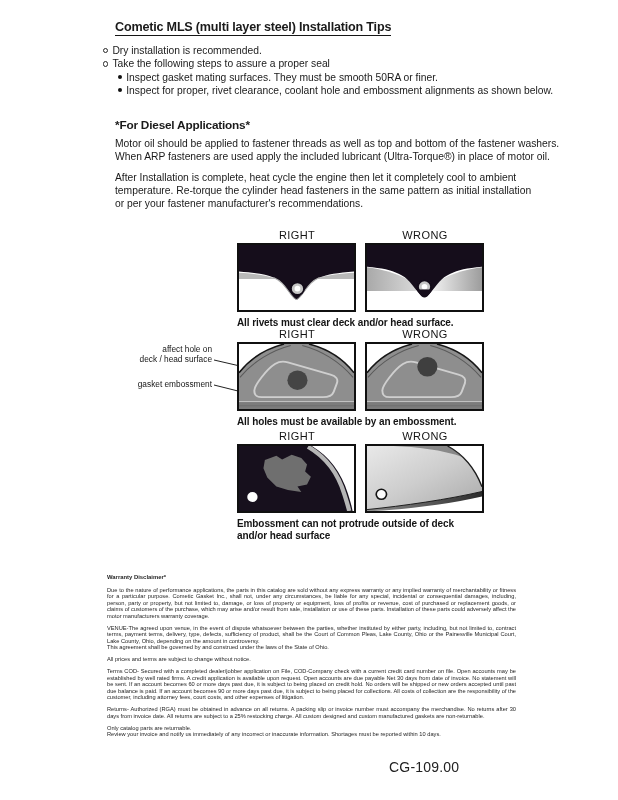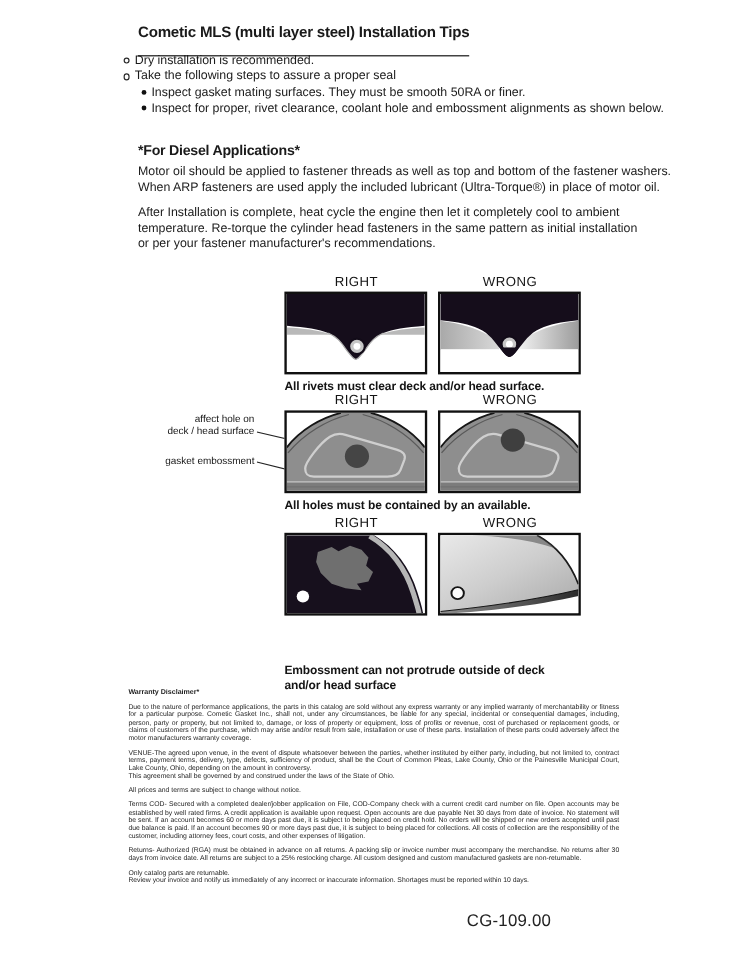--- a/index.html
+++ b/index.html
@@ -9,21 +9,21 @@
     width:618px;height:800px;
     background:#ffffff;
     font-family:"Liberation Sans",sans-serif;
     color:#1a1a1a;
     overflow:hidden;
   }
   
   .title{
     position:absolute;left:115px;top:20px;
     font-size:12.6px;font-weight:700;letter-spacing:-0.2px;
-    border-bottom:1.6px solid #151515;padding-bottom:12px;
+    border-bottom:1.6px solid #151515;padding-bottom:1px;
     display:inline-block;white-space:nowrap;
   }
   .bullets{position:absolute;left:103px;top:44px;width:480px;font-size:10.3px;line-height:13.4px;}
   .b-item{display:flex;align-items:flex-start;white-space:nowrap;}
   .b-item .txt{white-space:nowrap;}
   .o-mark{flex:0 0 auto;width:3.4px;height:3.4px;border:1px solid #2a2a2a;border-radius:50%;margin:4px 4px 0 0;}
   .d-mark{flex:0 0 auto;width:4.2px;height:4.2px;background:#111;border-radius:50%;margin:4px 4px 0 0;}
   .sub{margin-left:15px;}
   
   .diesel-h{position:absolute;left:115px;top:118px;font-size:11.8px;font-weight:700;letter-spacing:-0.2px;white-space:nowrap;}
@@ -35,21 +35,21 @@
   .diag-header{position:absolute;width:120px;text-align:center;font-size:11px;font-weight:400;letter-spacing:0.4px;color:#141414;white-space:nowrap;}
   .col-r{left:237px;}
   .col-w{left:365px;}
   .h1r{top:229px;}  .h2r{top:328px;}  .h3r{top:430px;}
   .diag-box{position:absolute;width:115px;height:65px;border:2.5px solid #101010;background:#fff;}
   .bx1{top:243px;} .bx2{top:342px;} .bx3{top:444px;}
   .diag-box svg{display:block;}
   .caption{position:absolute;left:237px;font-size:10px;font-weight:700;letter-spacing:-0.1px;line-height:11.5px;color:#141414;}
   .cap1{top:317px;white-space:nowrap;}
   .cap2{top:416px;white-space:nowrap;}
-  .cap3{top:518px;width:220px;margin-top:36px;}
+  .cap3{top:518px;width:220px;}
   .side-label{position:absolute;width:96px;text-align:right;font-size:8.3px;line-height:9.6px;color:#161616;white-space:pre-line;}
   .lbl-coolant{left:116px;top:345px;}
   .lbl-emboss{left:116px;top:380px;}
   .pointer-lines{position:absolute;left:214px;top:352px;}
   
   .disclaimer{position:absolute;left:107px;top:574px;width:409px;font-size:5.7px;line-height:6.5px;color:#1f1f1f;text-align:justify;}
   .disclaimer .dh{font-weight:700;font-size:5.9px;margin:0 0 6px 0;text-align:left;}
   .disclaimer p{margin:0 0 5.5px 0;white-space:pre-line;}
   
   .page-code{position:absolute;left:389px;top:759px;font-size:14px;letter-spacing:0.2px;color:#222;white-space:nowrap;}
@@ -166,21 +166,21 @@
       <path d="M73,0 C90,4.5 108,15 120,31" fill="none" stroke="#161616" stroke-width="1.6"></path>
       <path d="M66,1.5 C85,6.5 105,18.5 119,36" fill="none" stroke="#5a5a5a" stroke-width="1.1"></path>
       <path d="M16,50 C16,44.5 29,27 37.5,21.5 C41.5,19 46,18.3 51,19.8 L95.5,33 C101.5,34.8 103.6,38 102.2,42.2 L98.8,51.5 C97.2,55.8 93.6,57.2 87.5,57.2 L23.5,57.2 C18,57.2 16,55.3 16,50 Z" fill="none" stroke="#cfcfcf" stroke-width="2"></path>
       <circle cx="63" cy="24.5" r="10.5" fill="#3f3f3f"></circle>
       <rect y="61.5" width="120" height="8.5" fill="#7c7c7c"></rect>
       <line x1="0" y1="62" x2="120" y2="62" stroke="#cacaca" stroke-width="1"></line>
       <line x1="0" y1="66.5" x2="120" y2="66.5" stroke="#6b6b6b" stroke-width="0.8"></line>
     </svg>
   </div>
 
-  <div class="caption cap2">All holes must be contained by an available.</div>
+  <div class="caption cap2">All holes must be available by an embossment.</div>
 
   <div class="diag-header col-r h3r">RIGHT</div>
   <div class="diag-header col-w h3r">WRONG</div>
 
   <div class="diag-box col-r bx3">
     <svg viewBox="0 0 120 70" width="115" height="65" preserveAspectRatio="none">
       <rect width="120" height="70" fill="#ffffff"></rect>
       <path d="M0,0 L76,0 C94,11 107,29 113.5,51 C115.5,57.5 117.5,64 118.5,70 L0,70 Z" fill="#17101d"></path>
       <path d="M72,0.8 C90,11.5 103.5,30 110,52 C112,58.5 114,65 115,70" fill="none" stroke="#b6b6b6" stroke-width="4.5"></path>
       <path d="M27,15 L39,10.5 L45,14.5 L55,9.5 L65,13 L71,20 L69,27.5 L75,33 L71,41.5 L61,43.5 L65,49.5 L51,47.5 L39,43.5 L29.5,34 L25.5,24 Z" fill="#6f6f6f"></path>

